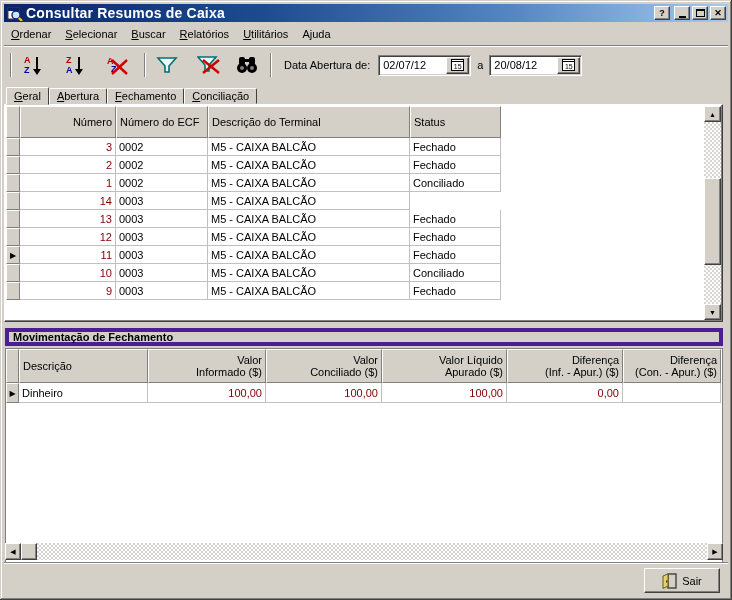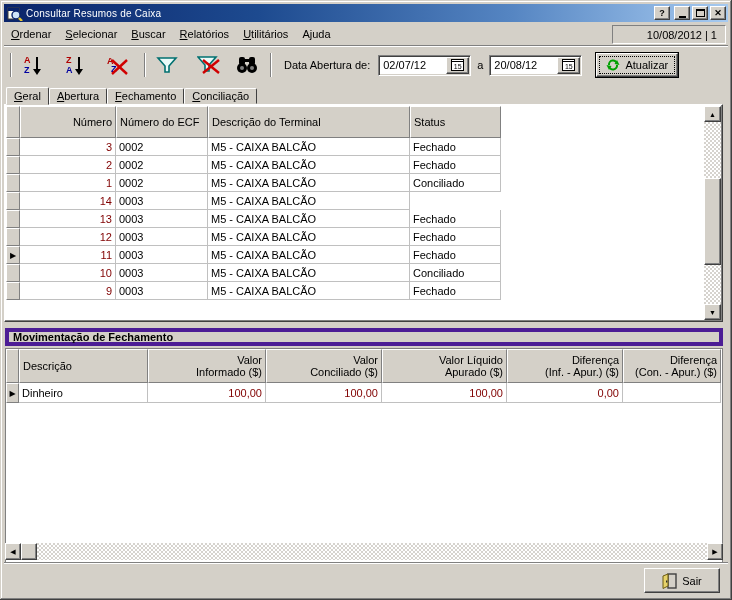--- a/index.html
+++ b/index.html
@@ -8,21 +8,21 @@
 
   .window { position:relative; width:732px; height:600px; background:#d4d0c8;
     box-shadow: inset -1px -1px 0 #404040, inset 1px 1px 0 #d4d0c8, inset -2px -2px 0 #808080, inset 2px 2px 0 #fff;
     overflow:hidden; }
 
   
   .titlebar { position:absolute; left:4px; top:4px; width:724px; height:18px;
     background:linear-gradient(to right,#0a246a 0%, #1d4a8f 35%, #5585c2 70%, #a6caf0 100%);
     display:flex; align-items:center; padding:0 2px; }
   .titlebar .ticon { width:16px; height:15px; margin:0 3px 0 1px; flex:none; }
-  .title-text { color:#fff; font-weight:normal; font-size:10px; letter-spacing:.2px; flex:1 1 auto;
+  .title-text { color:#fff; font-weight:bold; font-size:14px; letter-spacing:.2px; flex:1 1 auto;
     white-space:nowrap; overflow:hidden; }
   .tbtns { display:flex; align-items:center; gap:2px; }
   .tbtn { width:16px; height:14px; background:#d4d0c8; display:flex; align-items:center; justify-content:center;
     border:1px solid; border-color:#fff #404040 #404040 #fff; box-shadow: inset -1px -1px 0 #808080;
     font-size:9px; font-weight:bold; line-height:1; cursor:default; }
   .tbtn.qm { margin-right:2px; }
   .glyph-min { width:7px; height:2px; background:#000; margin-top:7px; }
   .glyph-max { width:9px; height:8px; border:1px solid #000; border-top:2px solid #000; }
   .glyph-x { font-size:9px; font-weight:bold; }
 
@@ -153,21 +153,20 @@
     </div>
   </div>
 
   <div class="menubar">
     <div class="menu-item"><span class="accel">O</span><span>rdenar</span></div>
     <div class="menu-item"><span class="accel">S</span><span>elecionar</span></div>
     <div class="menu-item"><span class="accel">B</span><span>uscar</span></div>
     <div class="menu-item"><span class="accel">R</span><span>elatórios</span></div>
     <div class="menu-item"><span class="accel">U</span><span>tilitários</span></div>
     <div class="menu-item"><span class="accel"></span><span>Ajuda</span></div>
-    <div class="menudate">10/08/2012 | 1</div>
   </div>
 
   <div class="toolbar">
     <div class="tsep" style="margin-left:0"></div>
     <div class="tico">
       <svg width="23" height="22" viewBox="0 0 23 22">
         <text x="2" y="9" font-size="9" font-weight="bold" fill="#b00000" font-family="Liberation Sans,sans-serif">A</text>
         <text x="2" y="19" font-size="9" font-weight="bold" fill="#0000a0" font-family="Liberation Sans,sans-serif">Z</text>
         <line x1="15" y1="3" x2="15" y2="16" stroke="#000" stroke-width="2"></line>
         <polygon points="11,15 19,15 15,21" fill="#000"></polygon>
@@ -220,29 +219,20 @@
       <div class="calbtn">
         <div class="calglyph">15</div>
       </div>
     </div>
     <div class="range-a">a</div>
     <div class="datebox">
       <input readonly="" value="20/08/12" style="">
       <div class="calbtn">
         <div class="calglyph">15</div>
       </div>
-    </div>
-    <div class="btn btn-atualizar">
-      <svg width="14" height="14" viewBox="0 0 14 14">
-        <path d="M3,7 a4,4 0 0 1 8,-1" fill="none" stroke="#00a000" stroke-width="2"></path>
-        <polygon points="11,2 13.5,7 8.5,6" fill="#00a000"></polygon>
-        <path d="M11,7 a4,4 0 0 1 -8,1" fill="none" stroke="#00a000" stroke-width="2"></path>
-        <polygon points="3,12 0.5,7 5.5,8" fill="#00a000"></polygon>
-      </svg>
-      <span>Atualizar</span>
     </div>
   </div>
 
   <div class="tabstrip">
     <div class="tab active"><span class="accel">G</span><span>eral</span></div>
     <div class="tab"><span class="accel">A</span><span>bertura</span></div>
     <div class="tab"><span class="accel">F</span><span>echamento</span></div>
     <div class="tab"><span class="accel">C</span><span>onciliação</span></div>
   </div>
 

